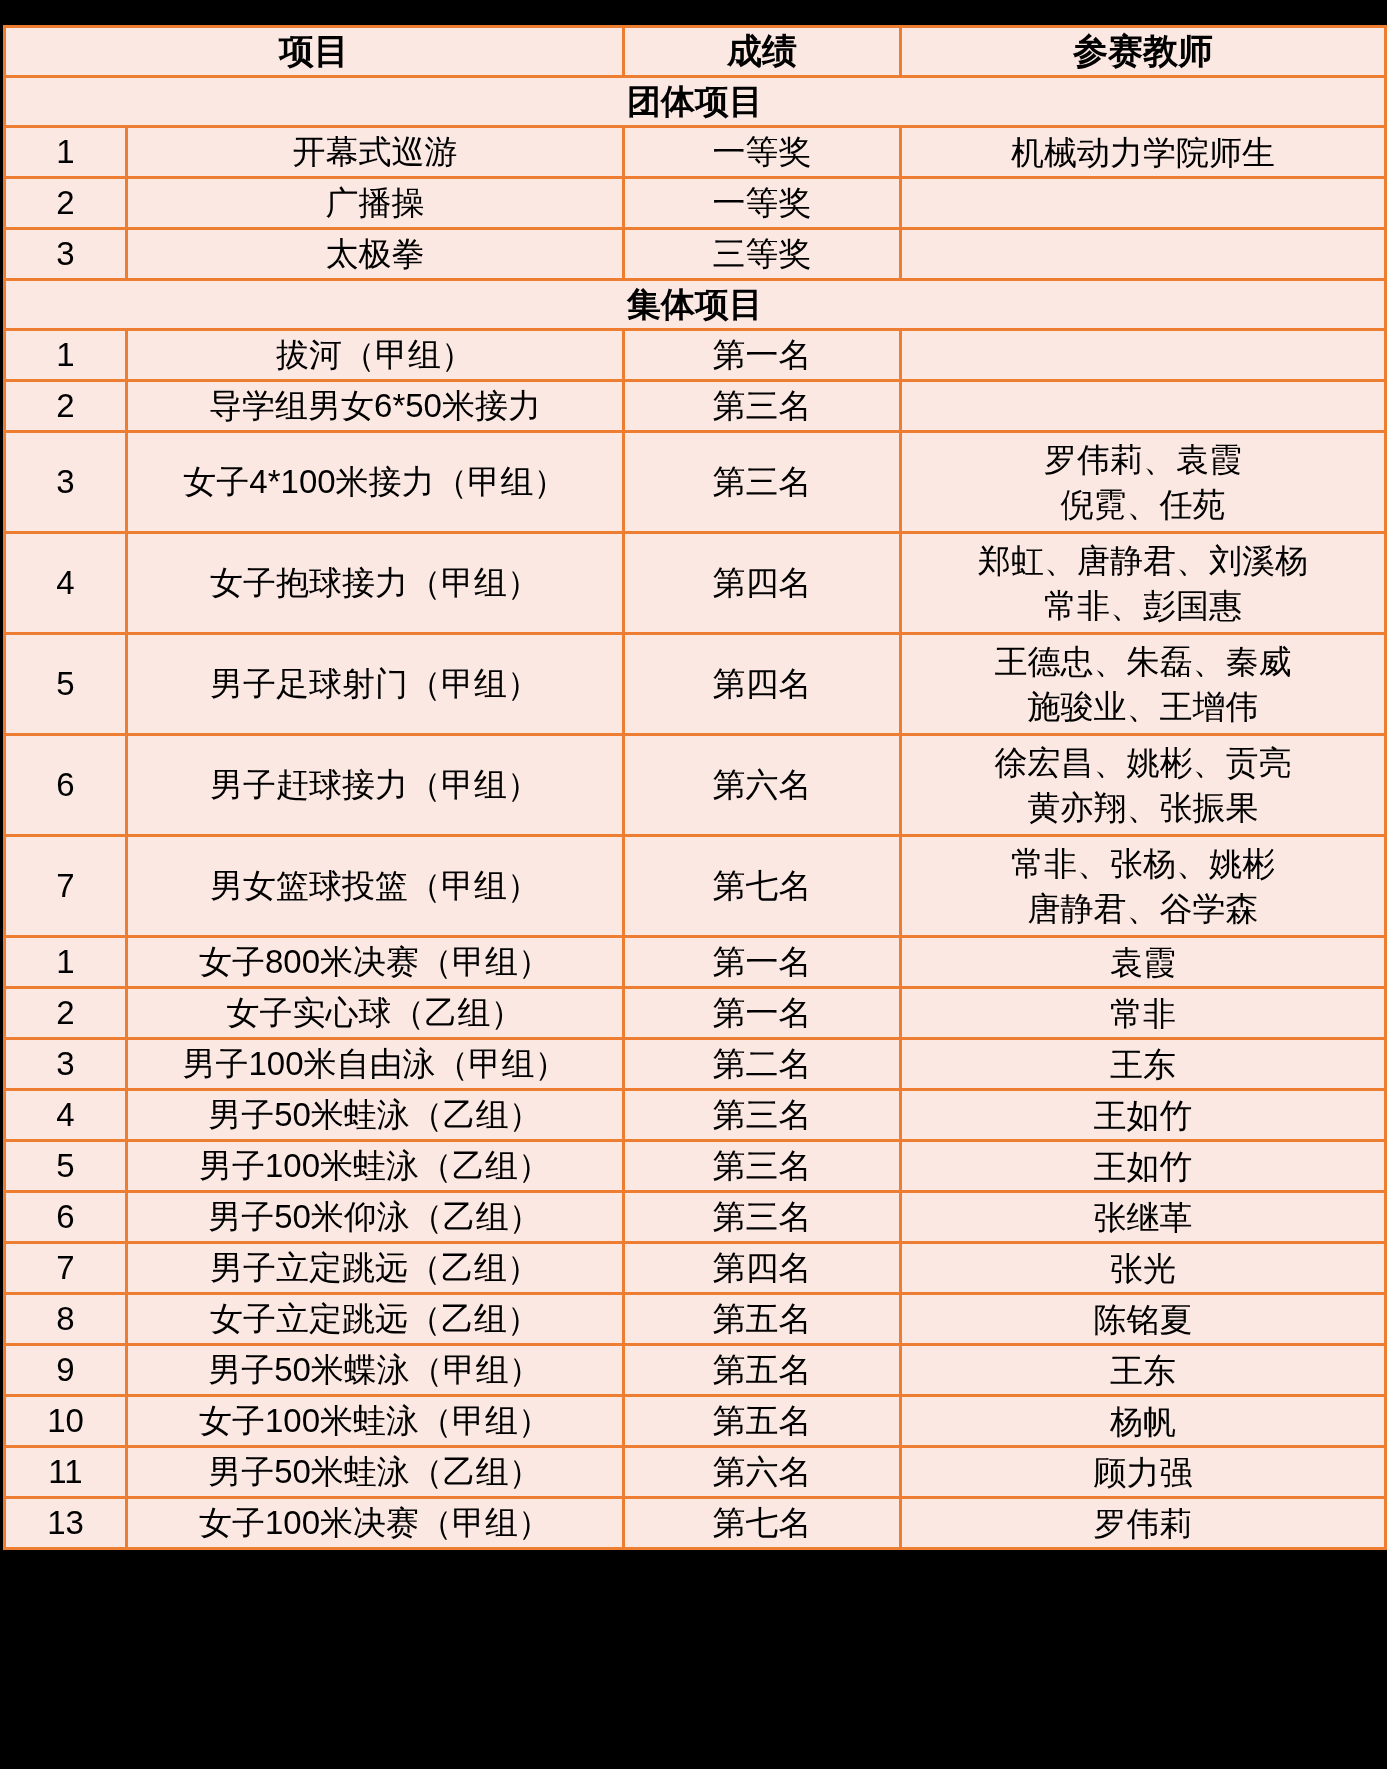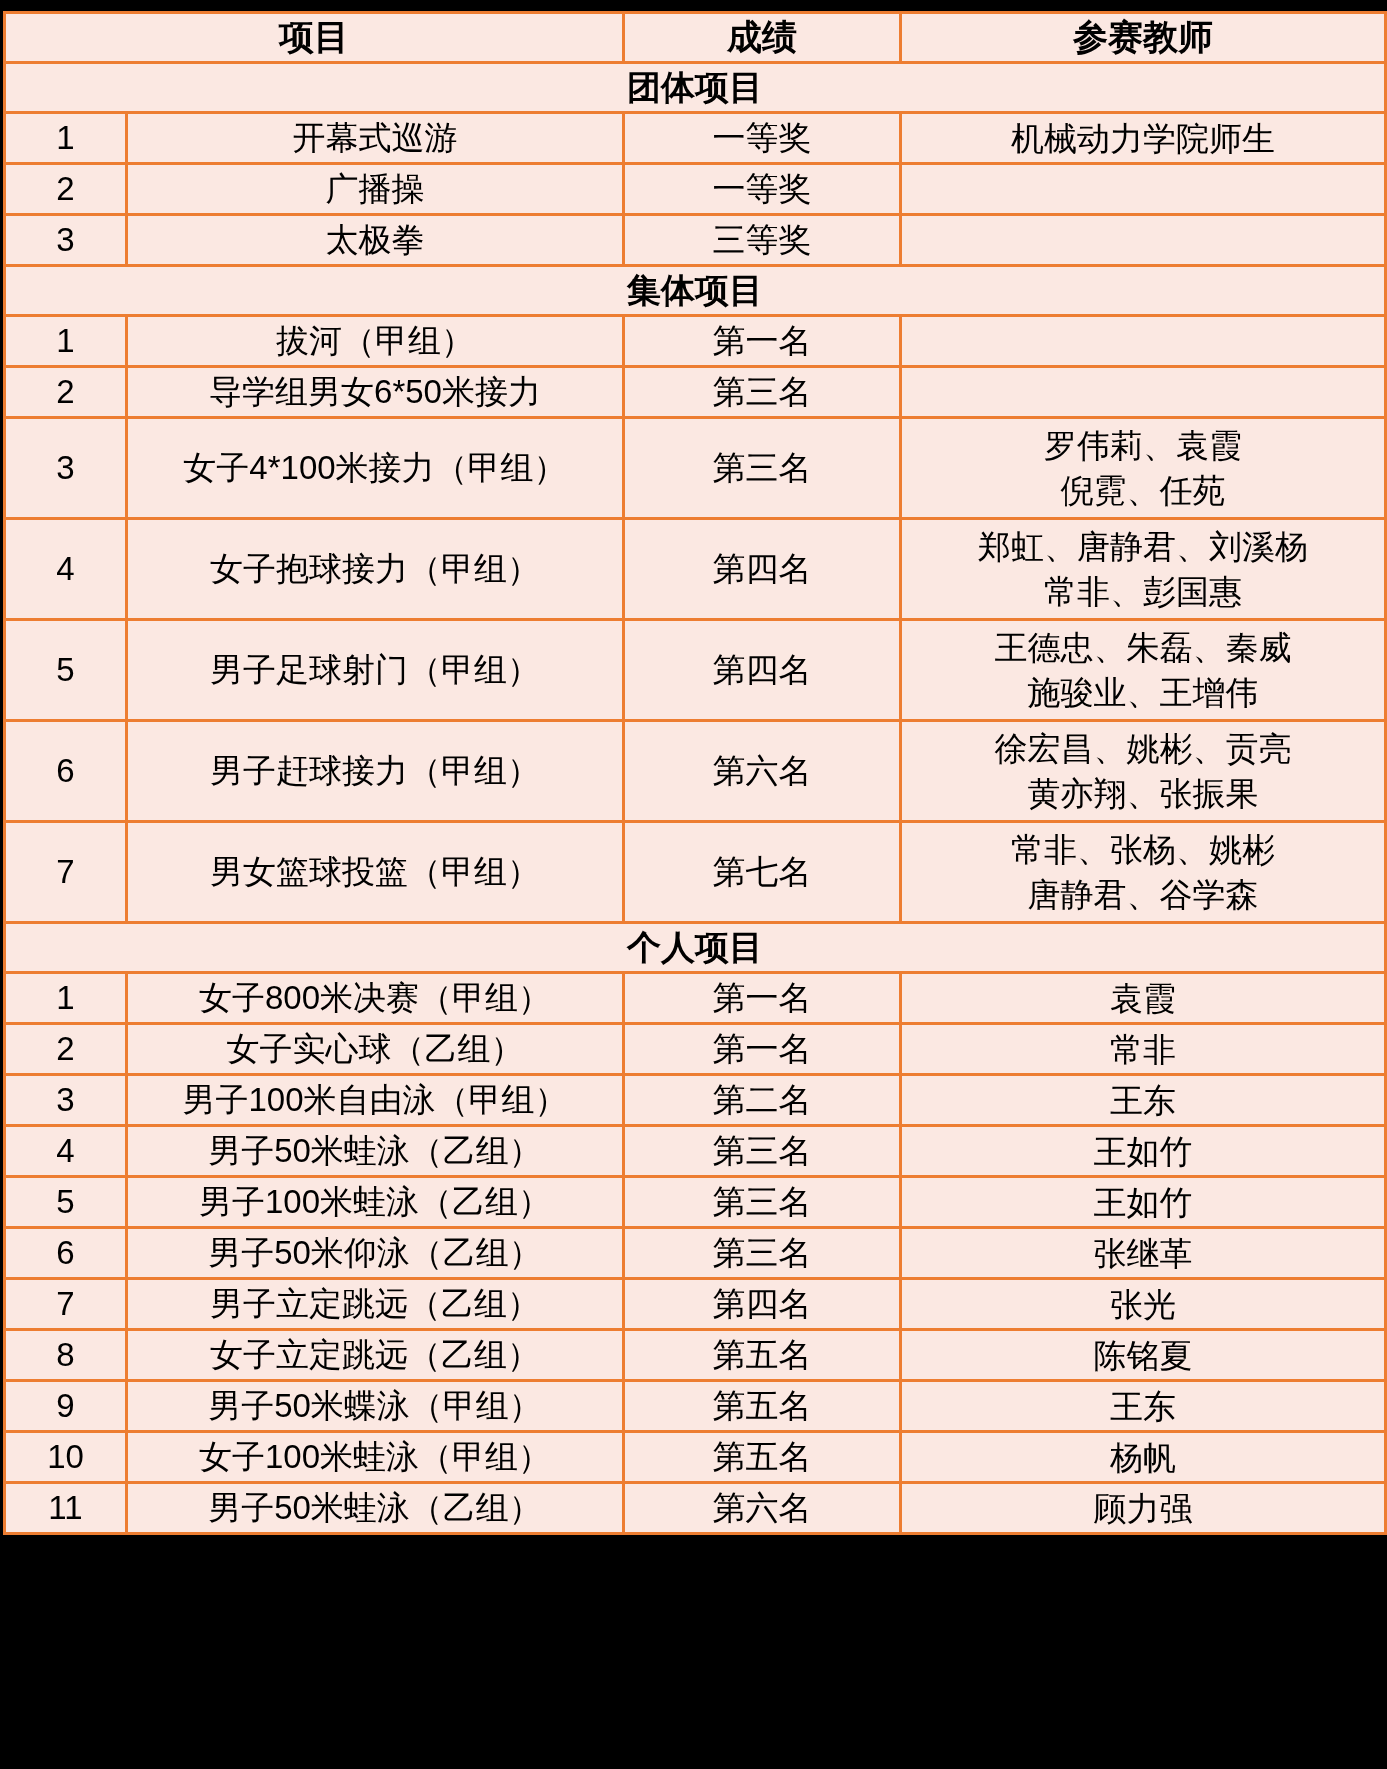--- a/index.html
+++ b/index.html
@@ -7,21 +7,21 @@
     padding: 0;
     background: #000000;
   }
   body {
     width: 1387px;
     height: 1769px;
     overflow: hidden;
     font-family: "Liberation Sans", "DejaVu Sans", sans-serif;
   }
   .page {
-    padding: 11px 3px 26px 3px;
+    padding: 25px 3px 26px 3px;
     box-sizing: border-box;
   }
   table.results {
     border-collapse: collapse;
     table-layout: fixed;
     width: 1381px;
     background: #FBE8E2;
     color: #000000;
   }
   table.results td, table.results th {
@@ -154,23 +154,20 @@
         </tr>
         <tr class="data-row double">
           <td class="num-cell">7</td>
           <td>男女篮球投篮（甲组）</td>
           <td>第七名</td>
           <td>
             <div class="teacher-line">常非、张杨、姚彬</div>
             <div class="teacher-line">唐静君、谷学森</div>
           </td>
         </tr>
-        <tr class="section-row">
-          <td colspan="4">个人项目</td>
-        </tr>
         <tr class="data-row">
           <td class="num-cell">1</td>
           <td>女子800米决赛（甲组）</td>
           <td>第一名</td>
           <td>
             <div class="teacher-line">袁霞</div>
           </td>
         </tr>
         <tr class="data-row">
           <td class="num-cell">2</td>
@@ -245,15 +242,23 @@
           </td>
         </tr>
         <tr class="data-row">
           <td class="num-cell">11</td>
           <td>男子50米蛙泳（乙组）</td>
           <td>第六名</td>
           <td>
             <div class="teacher-line">顾力强</div>
           </td>
         </tr>
+        <tr class="data-row">
+          <td class="num-cell">13</td>
+          <td>女子100米决赛（甲组）</td>
+          <td>第七名</td>
+          <td>
+            <div class="teacher-line">罗伟莉</div>
+          </td>
+        </tr>
       </tbody>
   </table>
 </div>
 
 </body></html>

